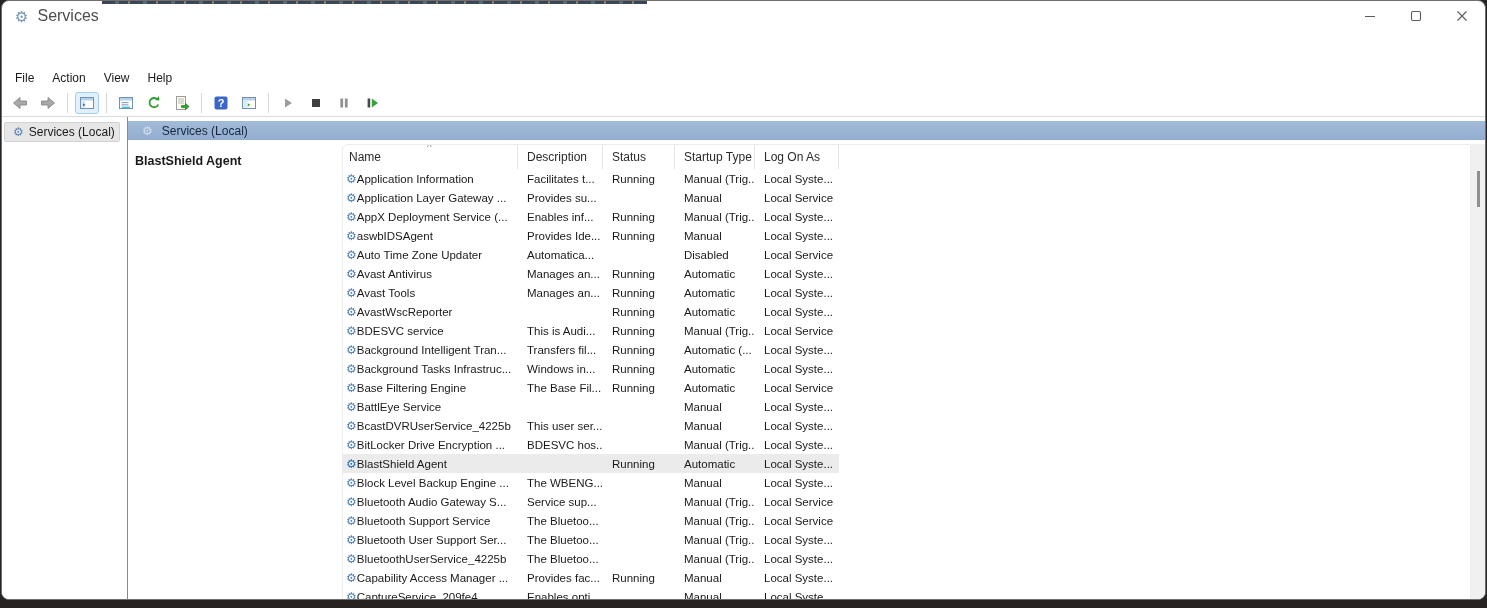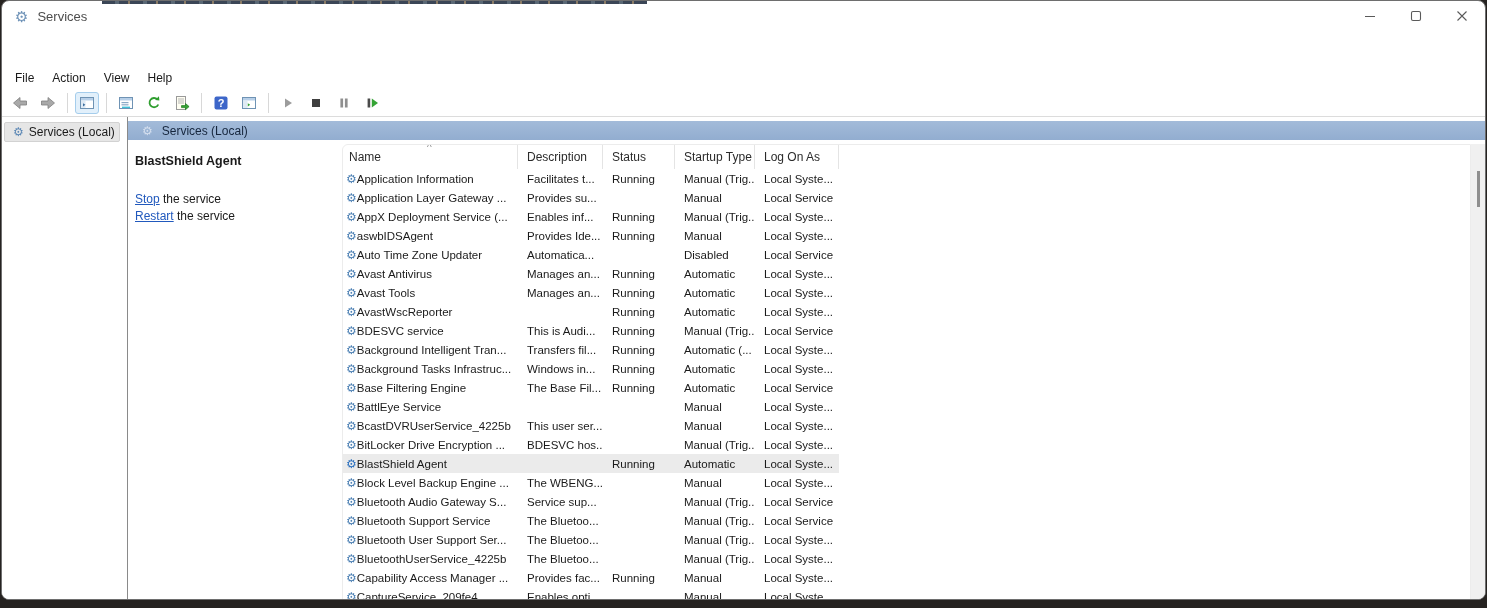--- a/index.html
+++ b/index.html
@@ -9,21 +9,21 @@
   .window { position:absolute; left:1px; top:0; width:1485px; height:600px; background:#fff;
             border:1px solid #6e6e6e; border-radius:8px; overflow:hidden; }
 
   .top-artifact { position:absolute; left:100px; top:0; width:545px; height:3px;
     background:repeating-linear-gradient(90deg,#3b4656 0 13px,#5a6875 13px 17px,#3b4656 17px 26px,#8a7b66 26px 28px); }
 
   
   .titlebar { height:30px; display:flex; align-items:center; position:relative; }
   .gear::before { content:"⚙"; }
   .app-gear { color:#6f93b8; font-size:15px; margin-left:13px; line-height:1; }
-  .win-title { color:#4d4d4d; margin-left:9px; font-size:13px; }
+  .win-title { color:#4d4d4d; margin-left:9px; font-size:16px; }
   .wincontrols { position:absolute; right:0; top:0; height:30px; display:flex; }
   .wc { width:46px; height:30px; display:flex; align-items:center; justify-content:center; cursor:default; }
 
   
   .menubar { height:22px; display:flex; align-items:center; padding-left:4px;margin-top:36px; }
   .menu-item { padding:3px 9px; }
 
   
   .toolbar { height:28px; display:flex; align-items:center; padding-left:6px; gap:4px;
              border-bottom:1px solid #dcdcdc; }
@@ -211,24 +211,20 @@
 
     <div class="main">
       <div class="main-header">
         <span class="gear hdr-gear"></span>
         <span>Services (Local)</span>
       </div>
 
       <div class="main-body">
         <div class="detail">
           <div class="svc-title">BlastShield Agent</div>
-          <div class="svc-links">
-            <div><a>Stop</a><span> the service</span></div>
-            <div><a>Restart</a><span> the service</span></div>
-          </div>
         </div>
 
         <div class="listwrap">
           <div class="listview">
             <div class="lheader">
               <div class="hc c-name">
                 <span class="sort-arrow">^</span>
                 <span>Name</span>
               </div>
               <div class="hc c-desc">

